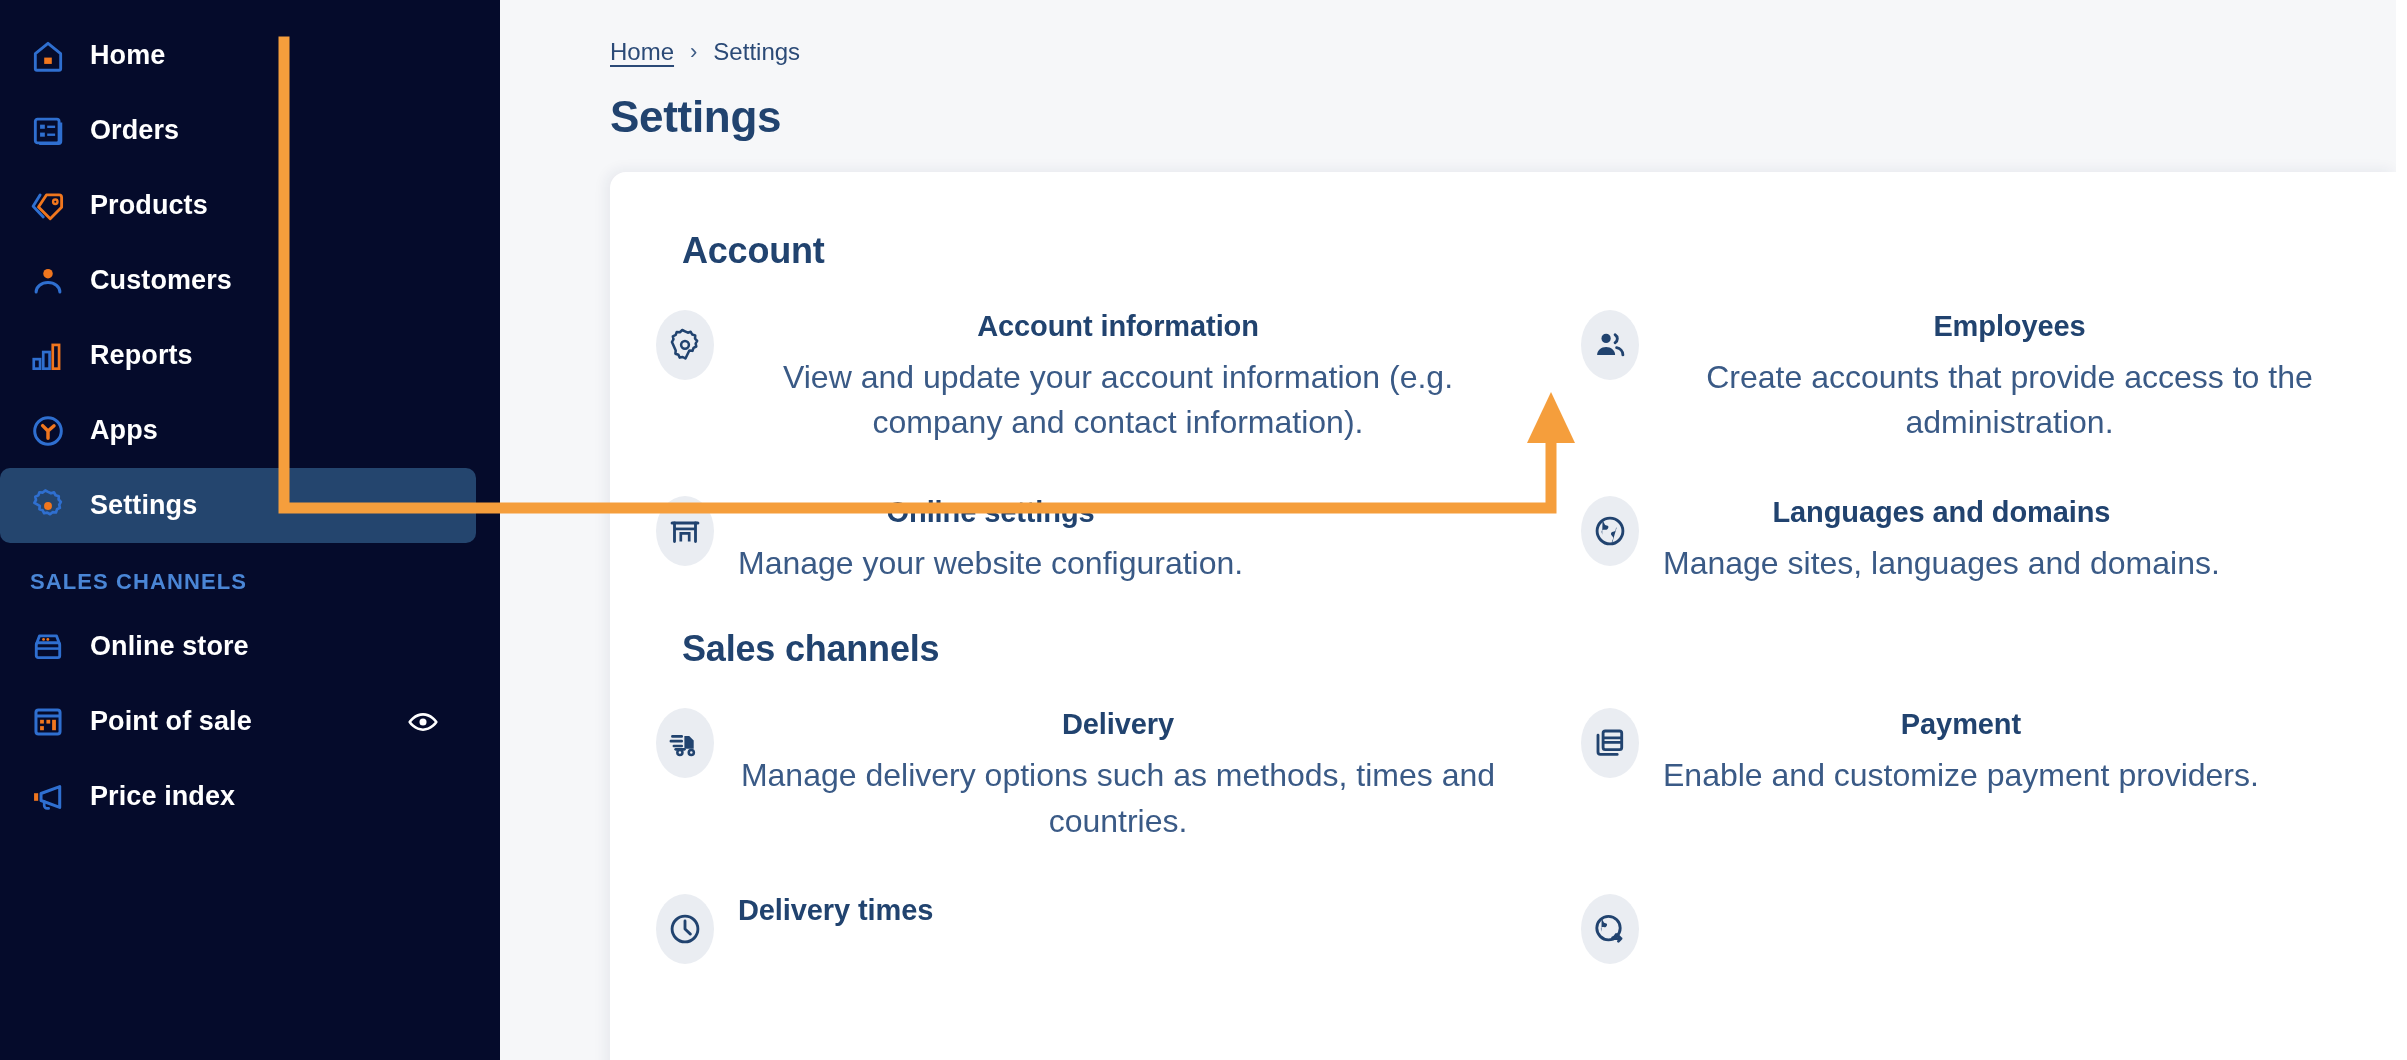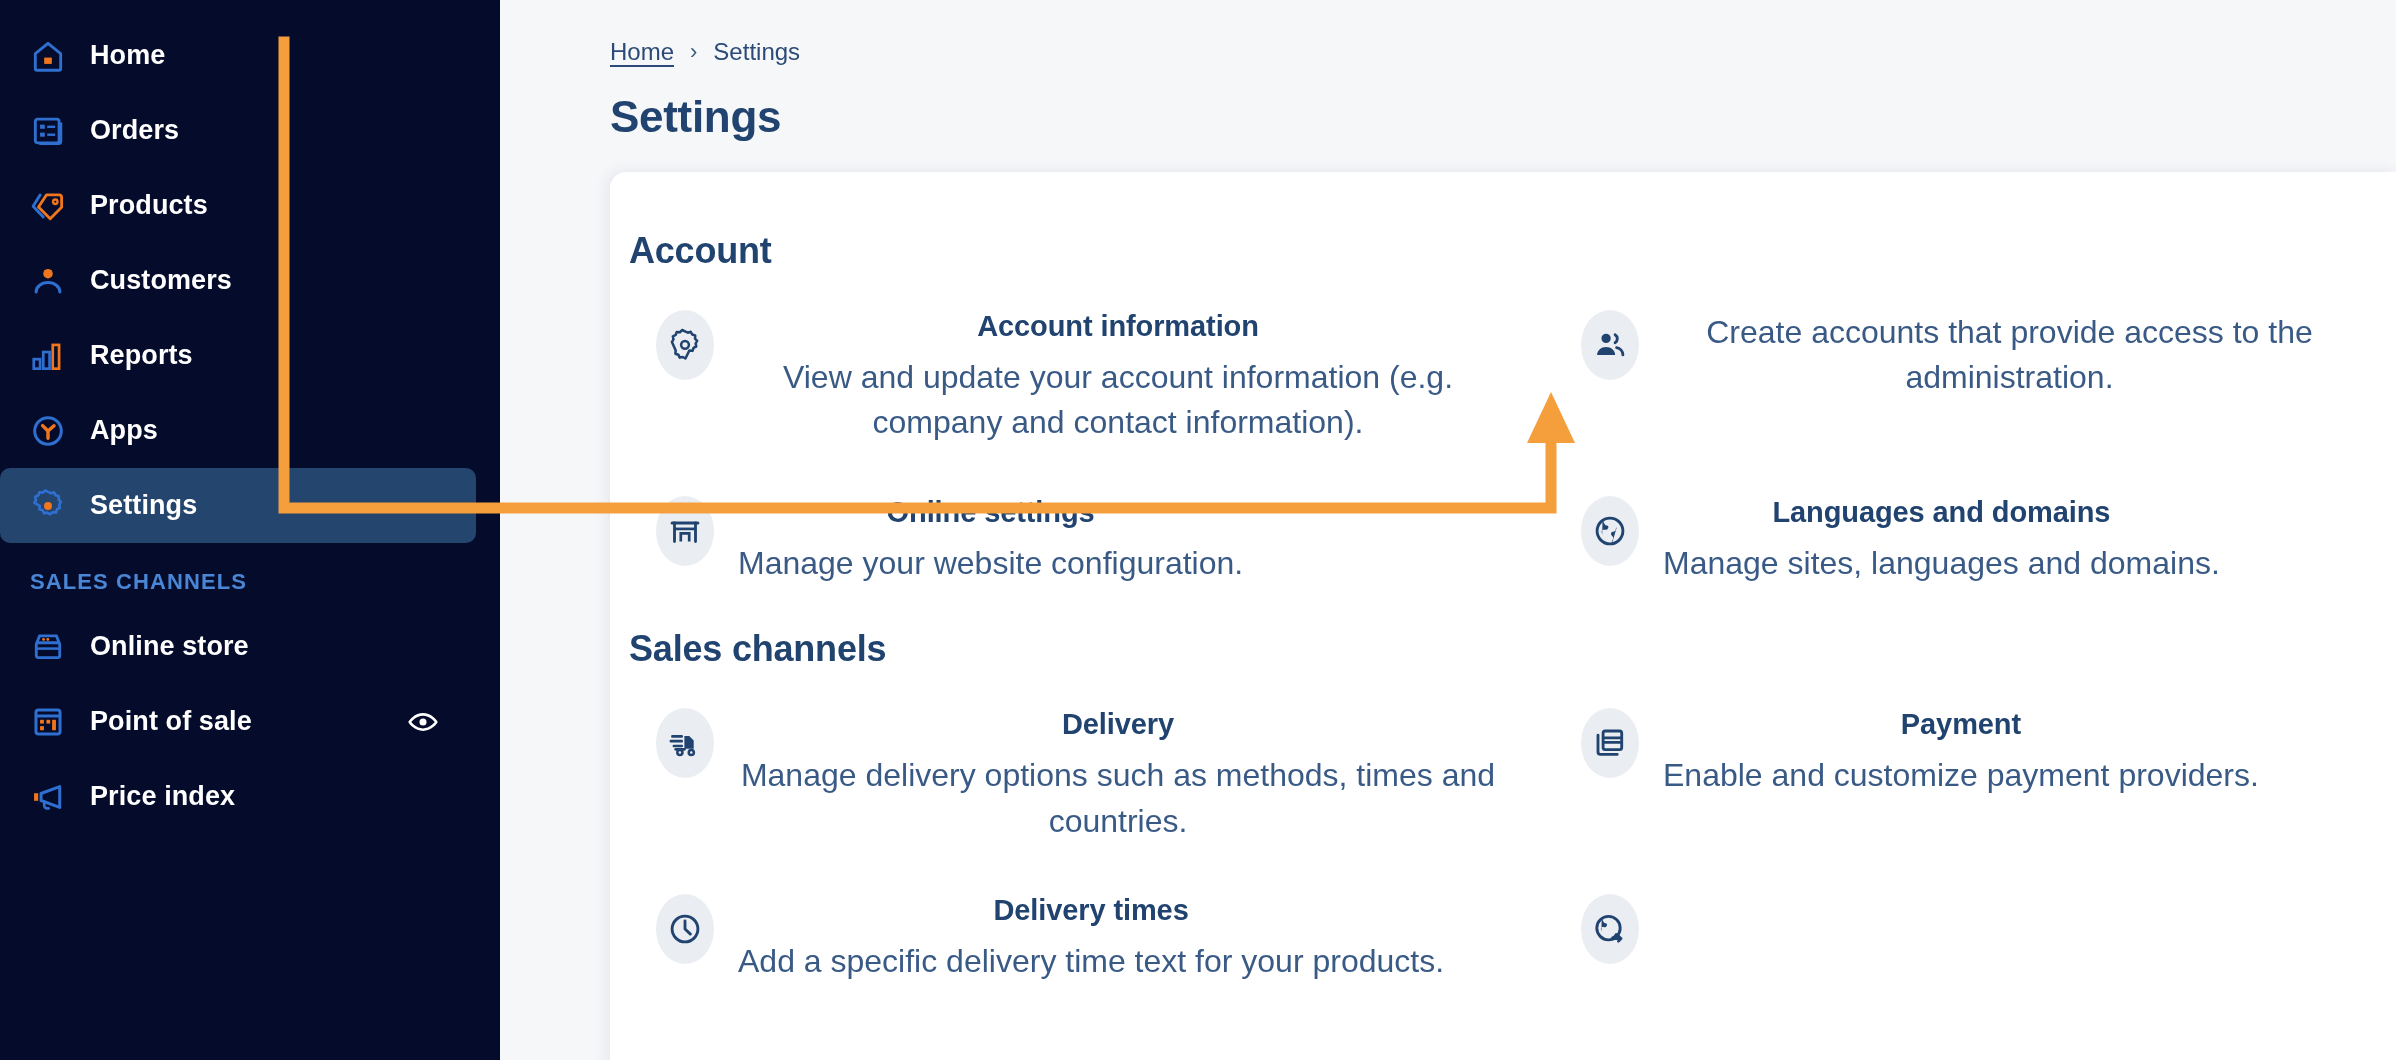--- a/index.html
+++ b/index.html
@@ -106,21 +106,21 @@
     border-top-left-radius: 16px;
     box-shadow: -4px -2px 14px rgba(30,45,80,0.07);
     padding: 58px 0 0 0;
     overflow: hidden;
   }
 
   .section-heading {
     font-size: 36px;
     font-weight: bold;
     color: #21436F;
-    padding-left: 19px;
+    padding-left: 72px;
     margin-bottom: 36px;
     letter-spacing: -0.2px;
   }
   .section-heading.second { margin-top: 42px; }
 
   .grid {
     display: grid;
     grid-template-columns: 925px 1fr;
     padding-left: 46px;
     row-gap: 48px;
@@ -325,20 +325,21 @@
         <div class="tile">
           <span class="tile-icon">
             <svg width="36" height="36" viewBox="0 0 24 24" fill="none">
               <circle cx="9.4" cy="7.6" r="3.1" fill="#21436F"></circle>
               <path d="M3.4 18.6c0-3.1 2.7-5.3 6-5.3s6 2.2 6 5.3H3.4Z" fill="#21436F"></path>
               <path d="M15.4 5.2a3.1 3.1 0 0 1 0 5.3" stroke="#21436F" stroke-width="1.9" stroke-linecap="round"></path>
               <path d="M16.4 13.8c2.4.5 4.2 2.4 4.2 4.8" stroke="#21436F" stroke-width="1.9" stroke-linecap="round"></path>
             </svg>
           </span>
           <div class="tile-body">
+            <div class="tile-title">Employees</div>
             <div class="tile-desc">Create accounts that provide access to the administration.</div>
           </div>
         </div>
 
         <div class="tile">
           <span class="tile-icon">
             <svg width="36" height="36" viewBox="0 0 24 24" fill="none">
               <path d="M3.4 6.6h17.2" stroke="#21436F" stroke-width="2" stroke-linecap="round"></path>
               <path d="M5 6.6v12.4M19 6.6v12.4" stroke="#21436F" stroke-width="1.9" stroke-linecap="round"></path>
               <path d="M5 10.6h14" stroke="#21436F" stroke-width="1.8"></path>
@@ -402,21 +403,20 @@
 
         <div class="tile">
           <span class="tile-icon">
             <svg width="36" height="36" viewBox="0 0 24 24" fill="none">
               <circle cx="12" cy="12" r="8.6" stroke="#21436F" stroke-width="1.9"></circle>
               <path d="M12 6.6V12l3.6 3.4" stroke="#21436F" stroke-width="1.9" stroke-linecap="round" stroke-linejoin="round"></path>
             </svg>
           </span>
           <div class="tile-body">
             <div class="tile-title">Delivery times</div>
-            <div class="tile-desc">Add a specific delivery time text for your products.</div>
           </div>
         </div>
 
         <div class="tile">
           <span class="tile-icon">
             <svg width="36" height="36" viewBox="0 0 24 24" fill="none">
               <circle cx="11" cy="11.4" r="7.8" stroke="#21436F" stroke-width="1.9"></circle>
               <path d="M6.4 5.4c1.3 1 1.1 2.6 2.6 2.8 1.6.2 1.1 1.8.2 2.4-1.1.6-2.4-.5-3.1.5-.6.9.3 1.8.2 2.9" fill="#21436F"></path>
               <path d="M13.6 17.8c1.4-.3 2-1.4 2.5-2.3" stroke="#21436F" stroke-width="1.6" stroke-linecap="round"></path>
               <path d="M14.8 18.4h4.6m0 0-1.8-1.8m1.8 1.8-1.8 1.8" stroke="#21436F" stroke-width="1.8" stroke-linecap="round" stroke-linejoin="round"></path>

